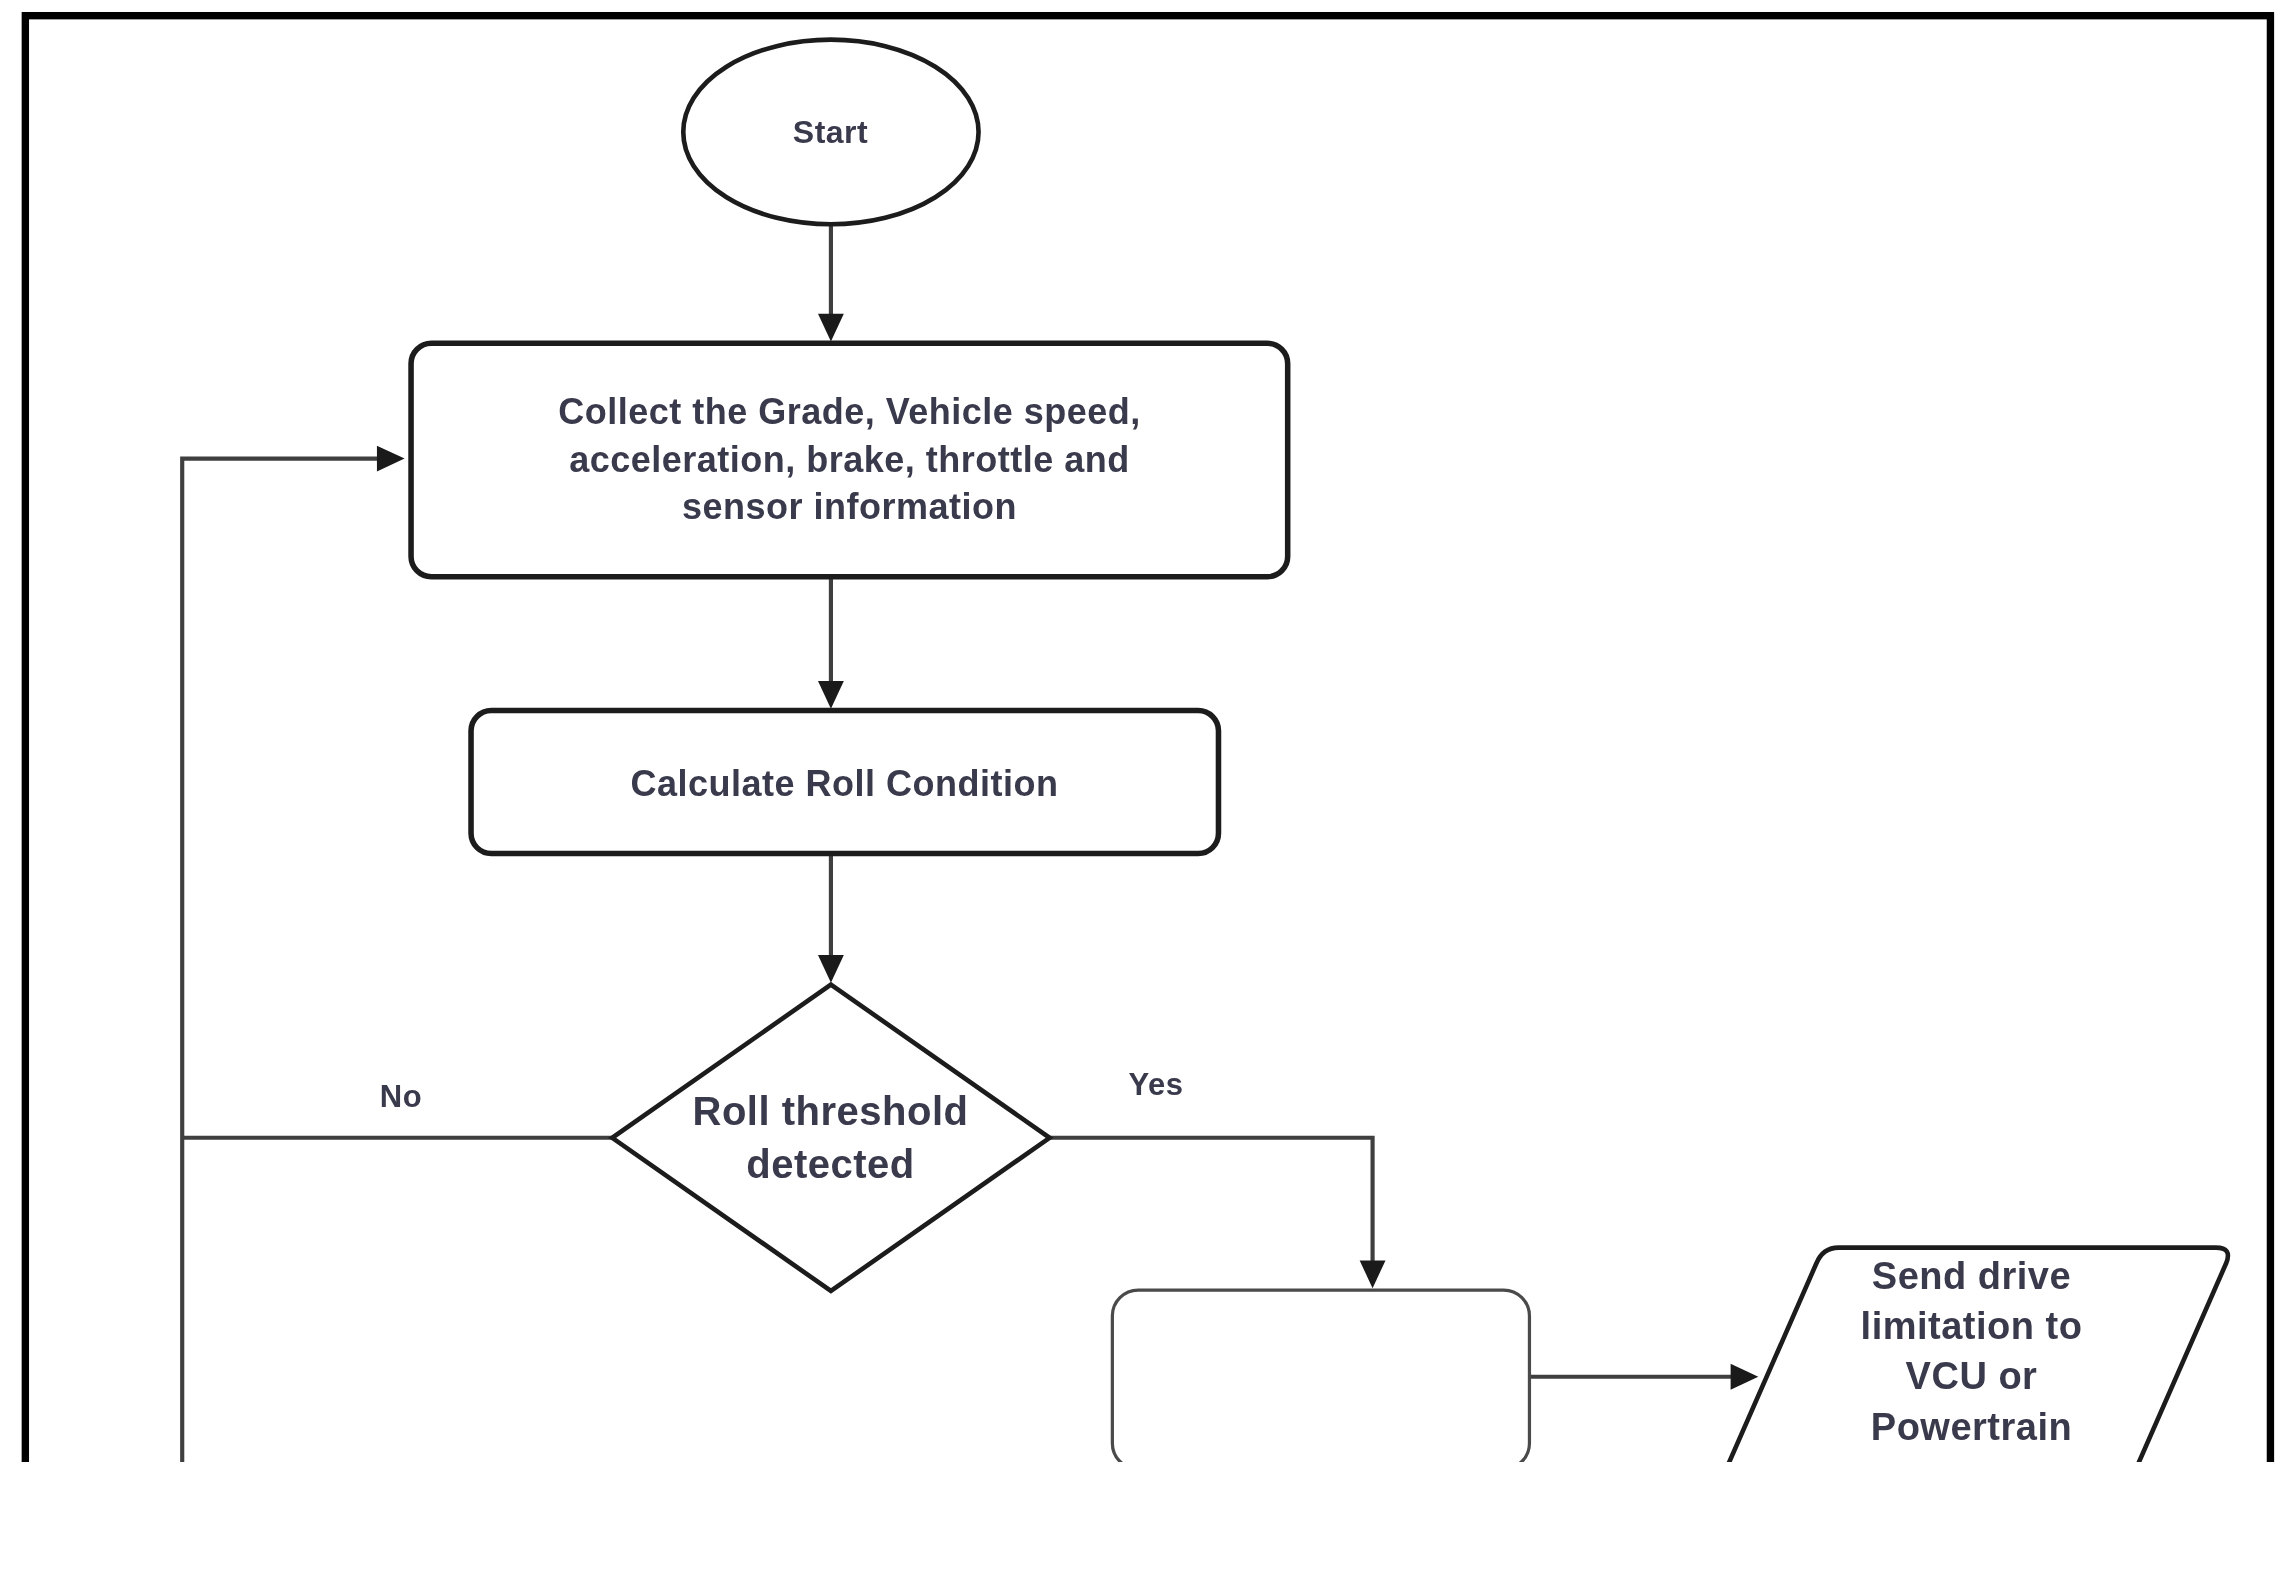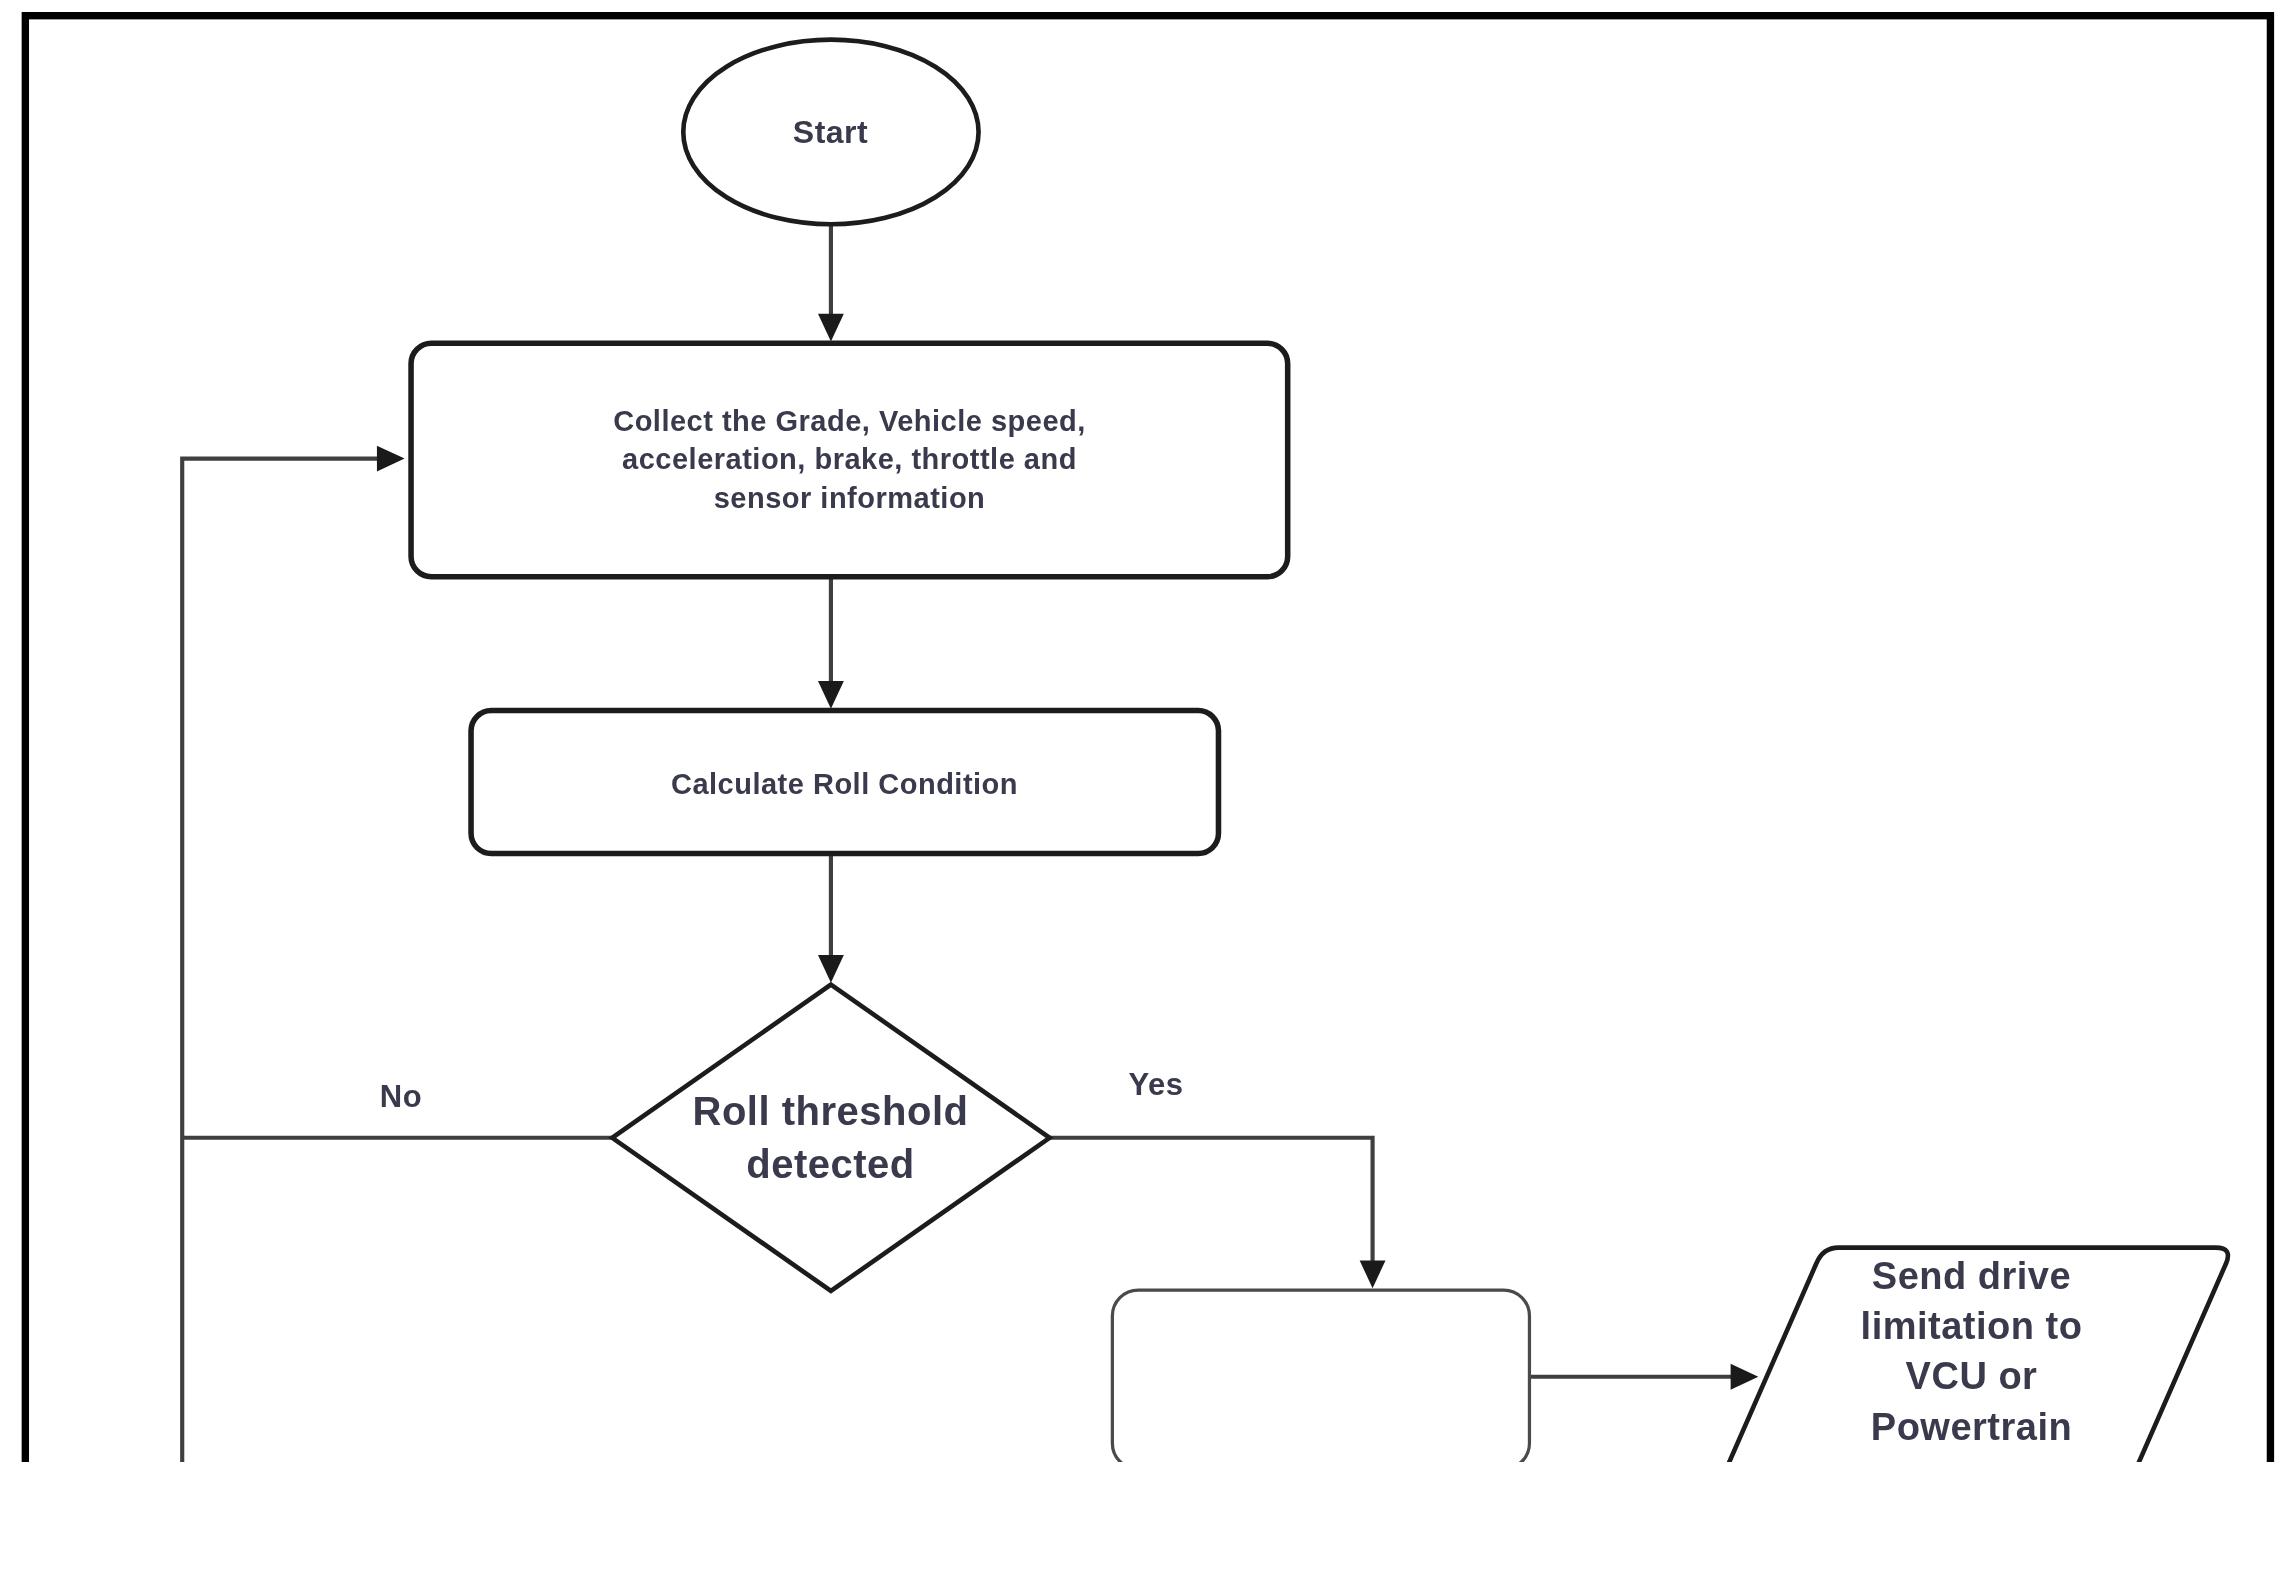--- a/index.html
+++ b/index.html
@@ -19,21 +19,21 @@
     align-items: center;
     justify-content: center;
     text-align: center;
     color: #3a3a4d;
     font-weight: 700;
     white-space: pre-line;
     letter-spacing: 0.5px;
     line-height: 1.32;
   }
   .fs-start  { font-size: 32px; }
-  .fs-proc   { font-size: 29px; }
+  .fs-proc   { font-size: 36px; }
   .fs-dec    { font-size: 40px; }
   .fs-branch { font-size: 31px; }
   .fs-out    { font-size: 38px; }
 </style>
 </head>
 <body>
 
 <div id="canvas">
 
   <svg id="wires" viewBox="0 0 2484 1722">

